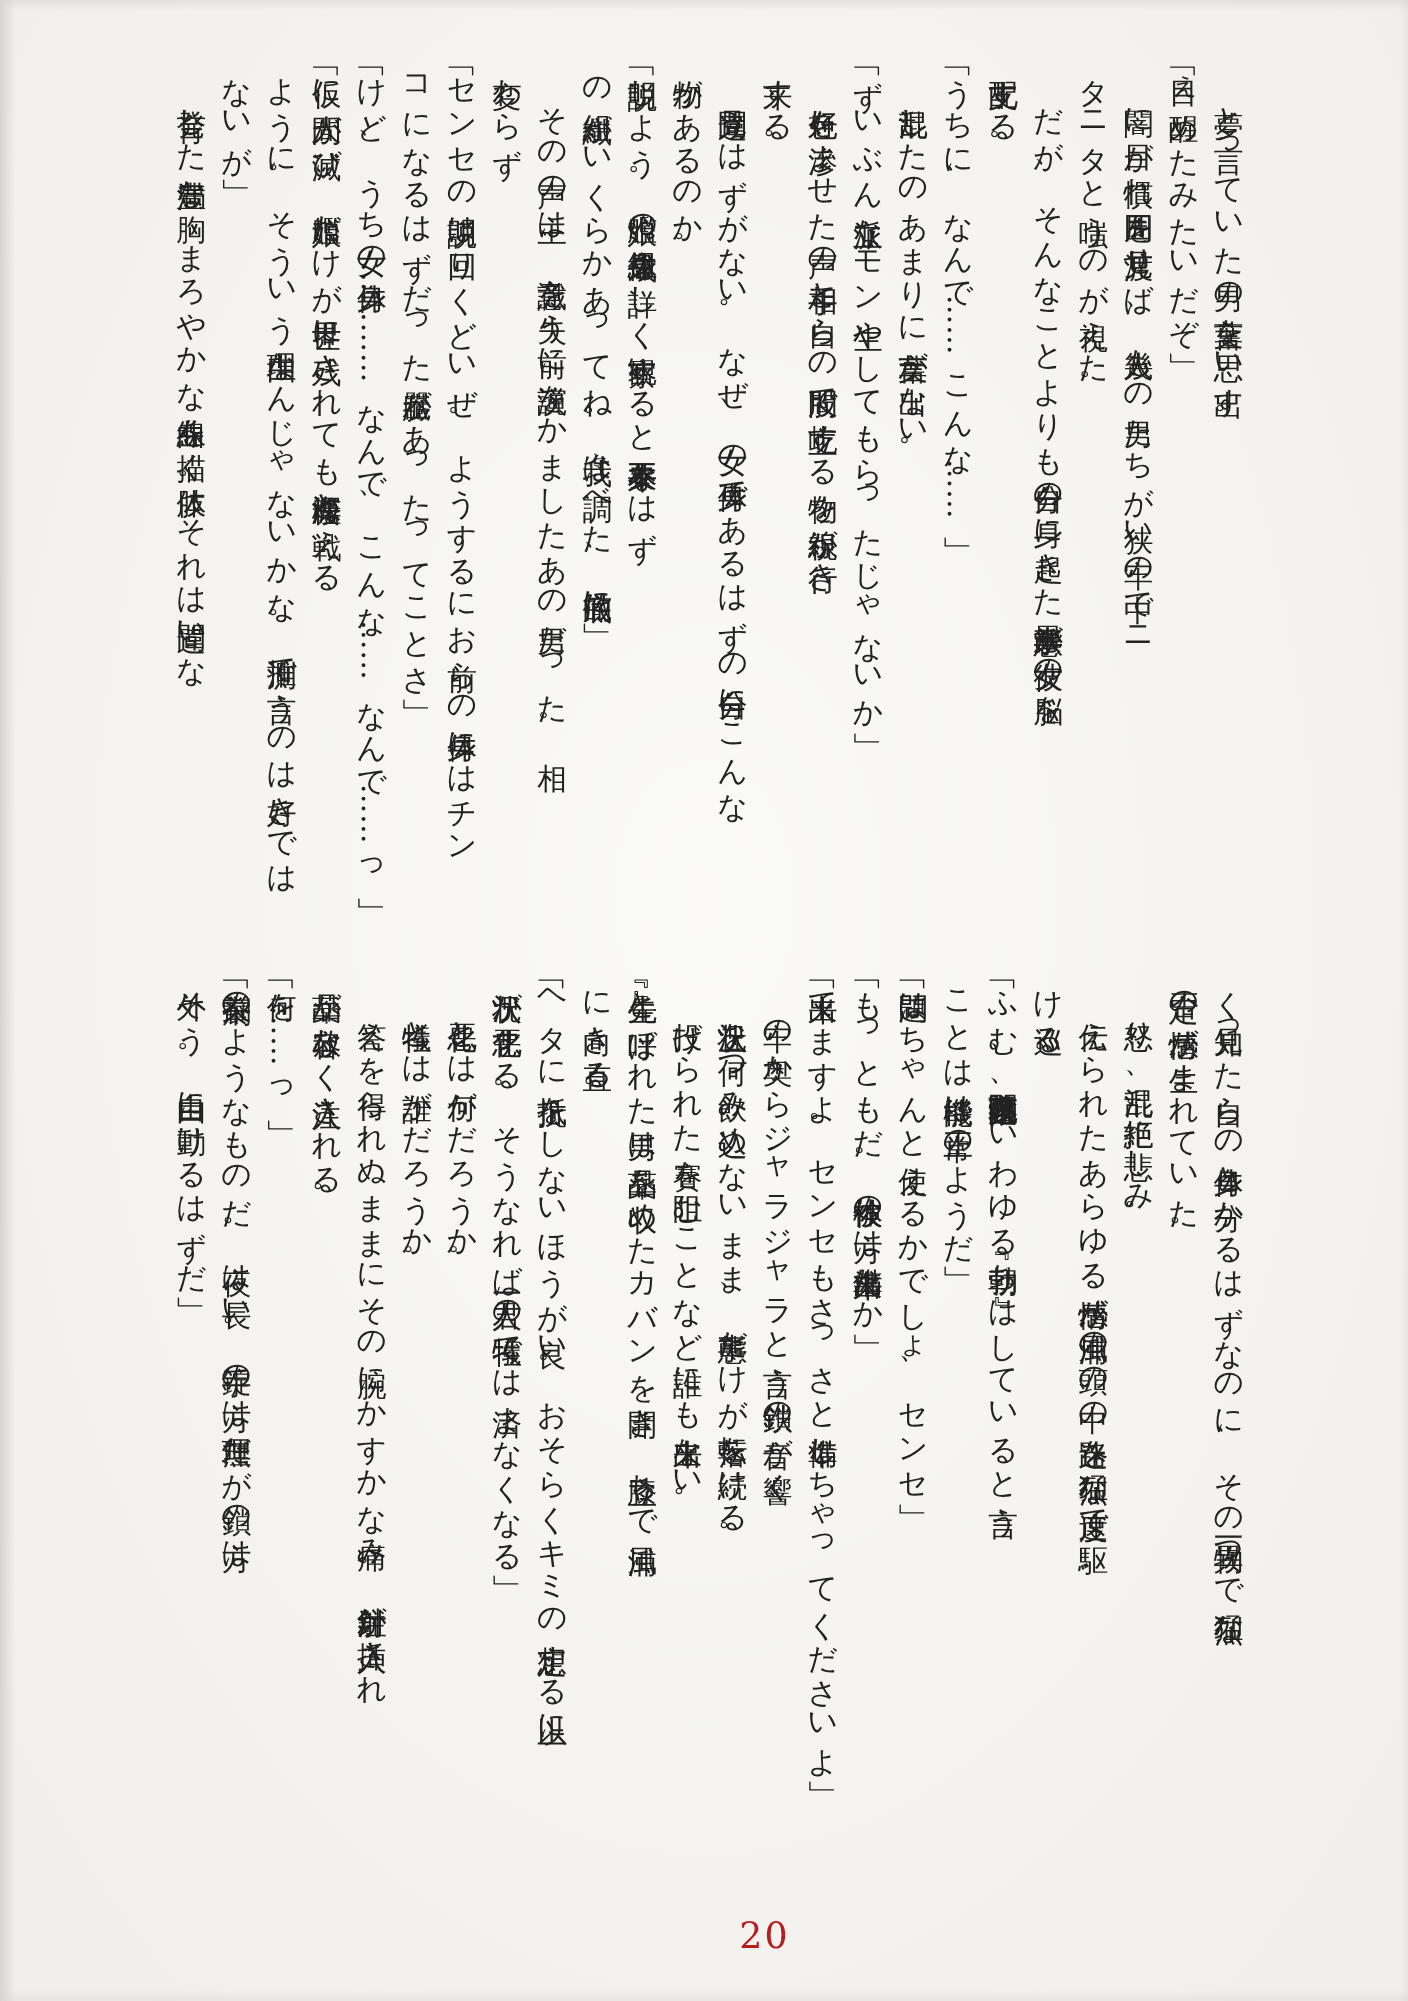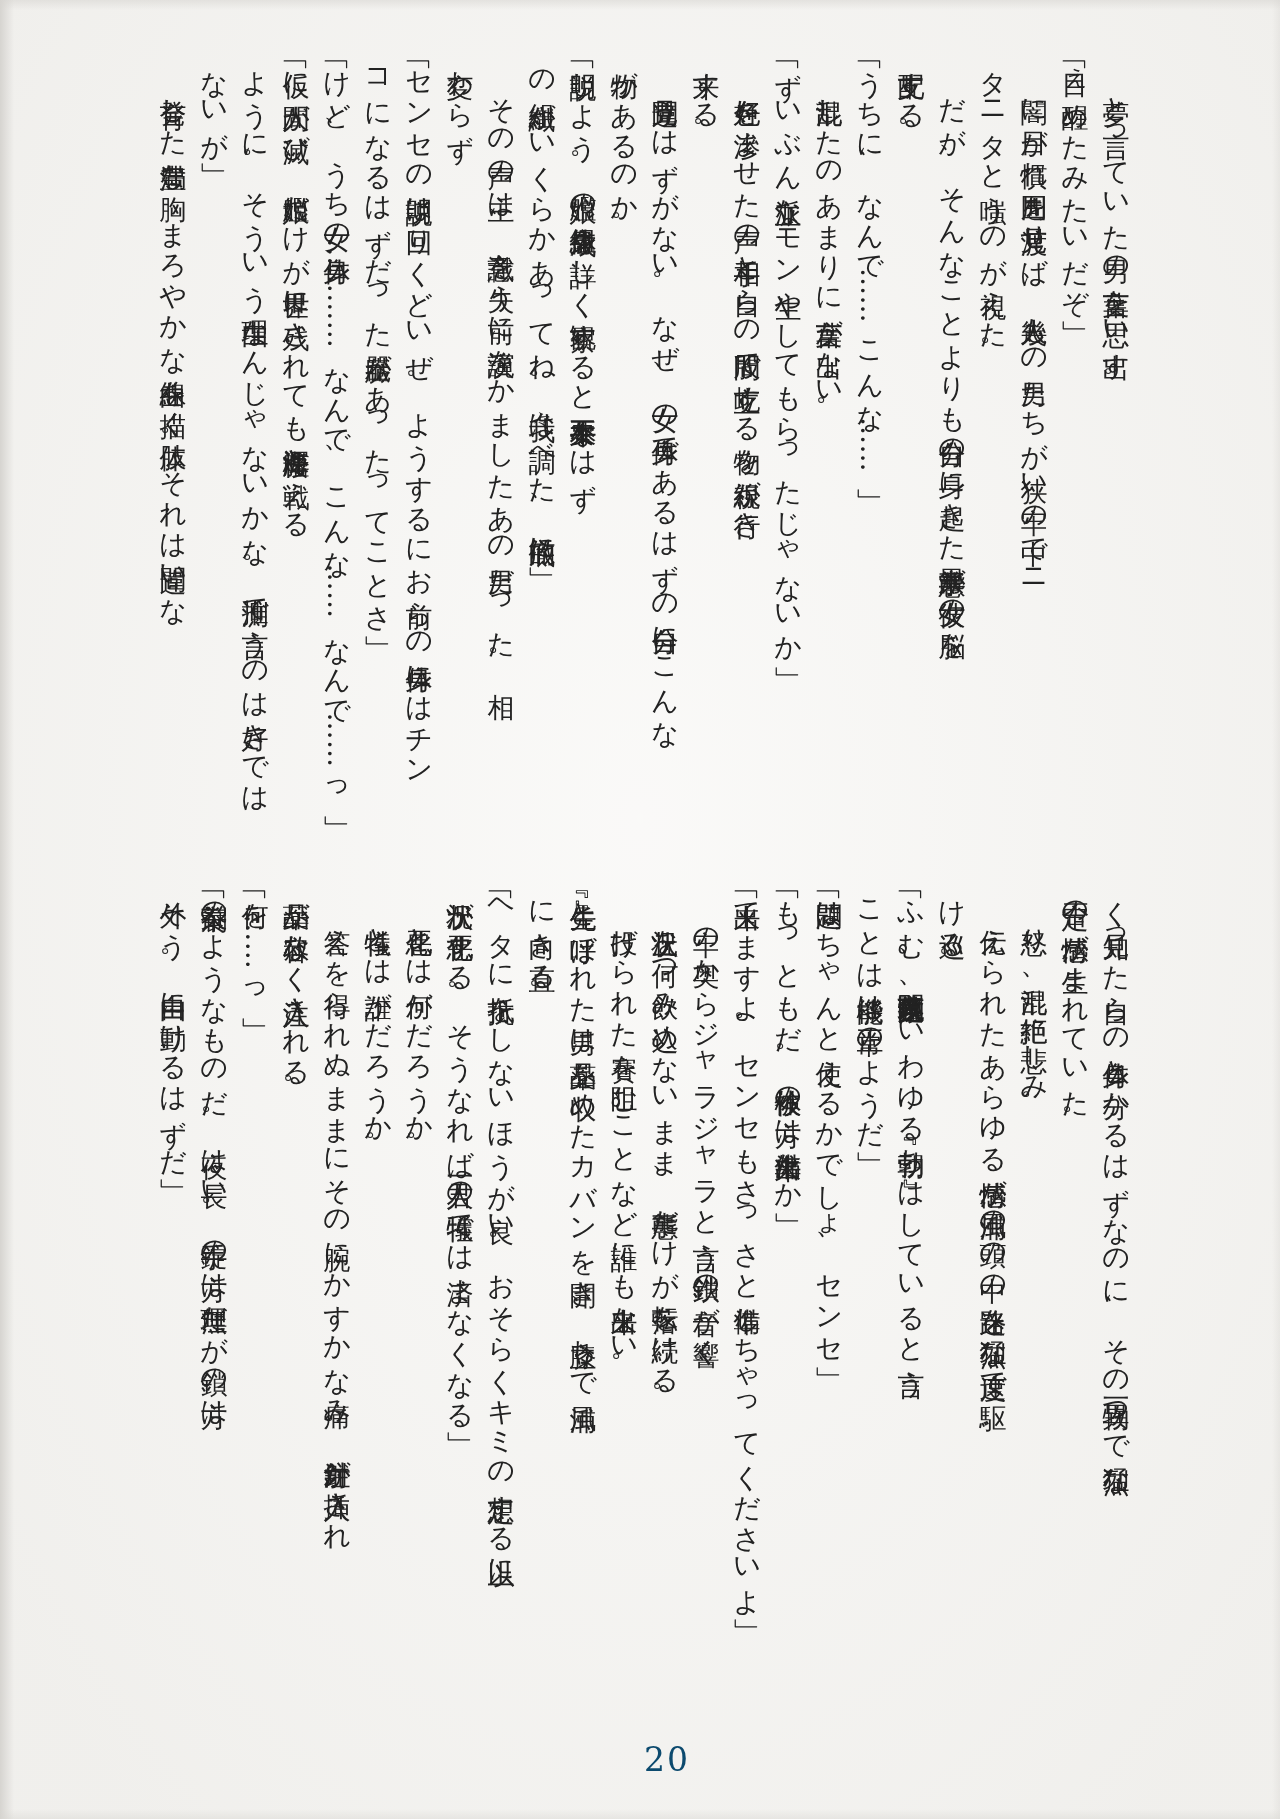--- a/index.html
+++ b/index.html
@@ -45,23 +45,23 @@
     margin:0;
     padding:0;
     margin-left:14px; 
     white-space:nowrap;
   }
   .vblock p.indent{text-indent:1em;}
 
   .page-number{
     position:absolute;
     top:1740px;
-    left:644px;
+    left:672px;
     font-size:33px;
-    color:#0c4a6e;
+    color:#b91c1c;
     letter-spacing:2px;
   }
 </style>
 </head>
 <body>
 
 <div class="page">
 
   <div class="vblock top">
       <p class="indent">夢と言っていた男の言葉を思い出す。</p>

